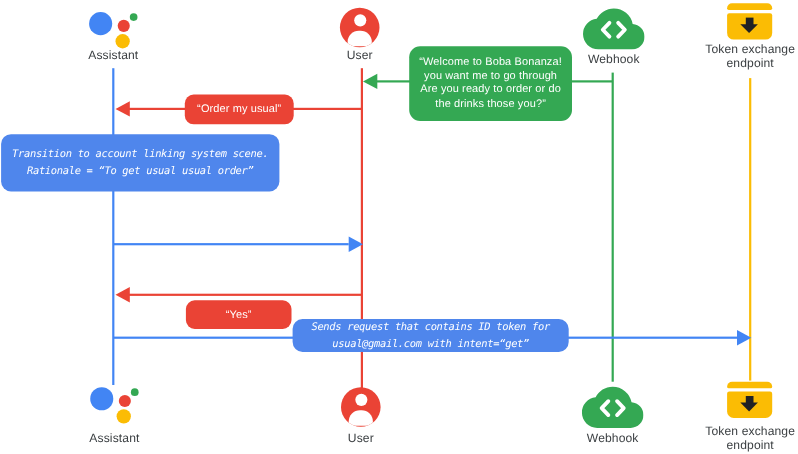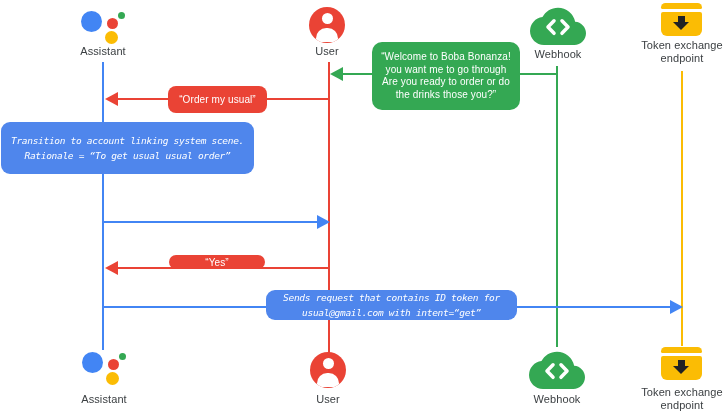--- a/index.html
+++ b/index.html
@@ -91,21 +91,21 @@
   <div class="mbox bx-blue mono" style="left:1px;top:122px;width:253px;height:52px;">
     <span>Transition to account linking system scene.</span>
     <span>Rationale = “To get usual usual order”</span>
   </div>
 
   <div class="mline l-blue" style="left:103px;top:221px;width:214px;"></div>
   <div class="arr arr-right-blue" style="left:317px;top:215px;"></div>
 
   <div class="mline l-red" style="left:117px;top:267px;width:212px;"></div>
   <div class="arr arr-left-red" style="left:105px;top:261px;"></div>
-  <div class="mbox bx-red dialog" style="left:169px;top:255px;width:96px;height:14px;">
+  <div class="mbox bx-red dialog" style="left:169px;top:273px;width:96px;height:26px;">
     <span>“Yes”</span>
   </div>
 
   <div class="mline l-blue" style="left:103px;top:306px;width:567px;"></div>
   <div class="arr arr-right-blue" style="left:670px;top:300px;"></div>
   <div class="mbox bx-blue mono" style="left:266px;top:290px;width:251px;height:30px;">
     <span>Sends request that contains ID token for</span>
     <span>usual@gmail.com with intent=“get”</span>
   </div>
 

